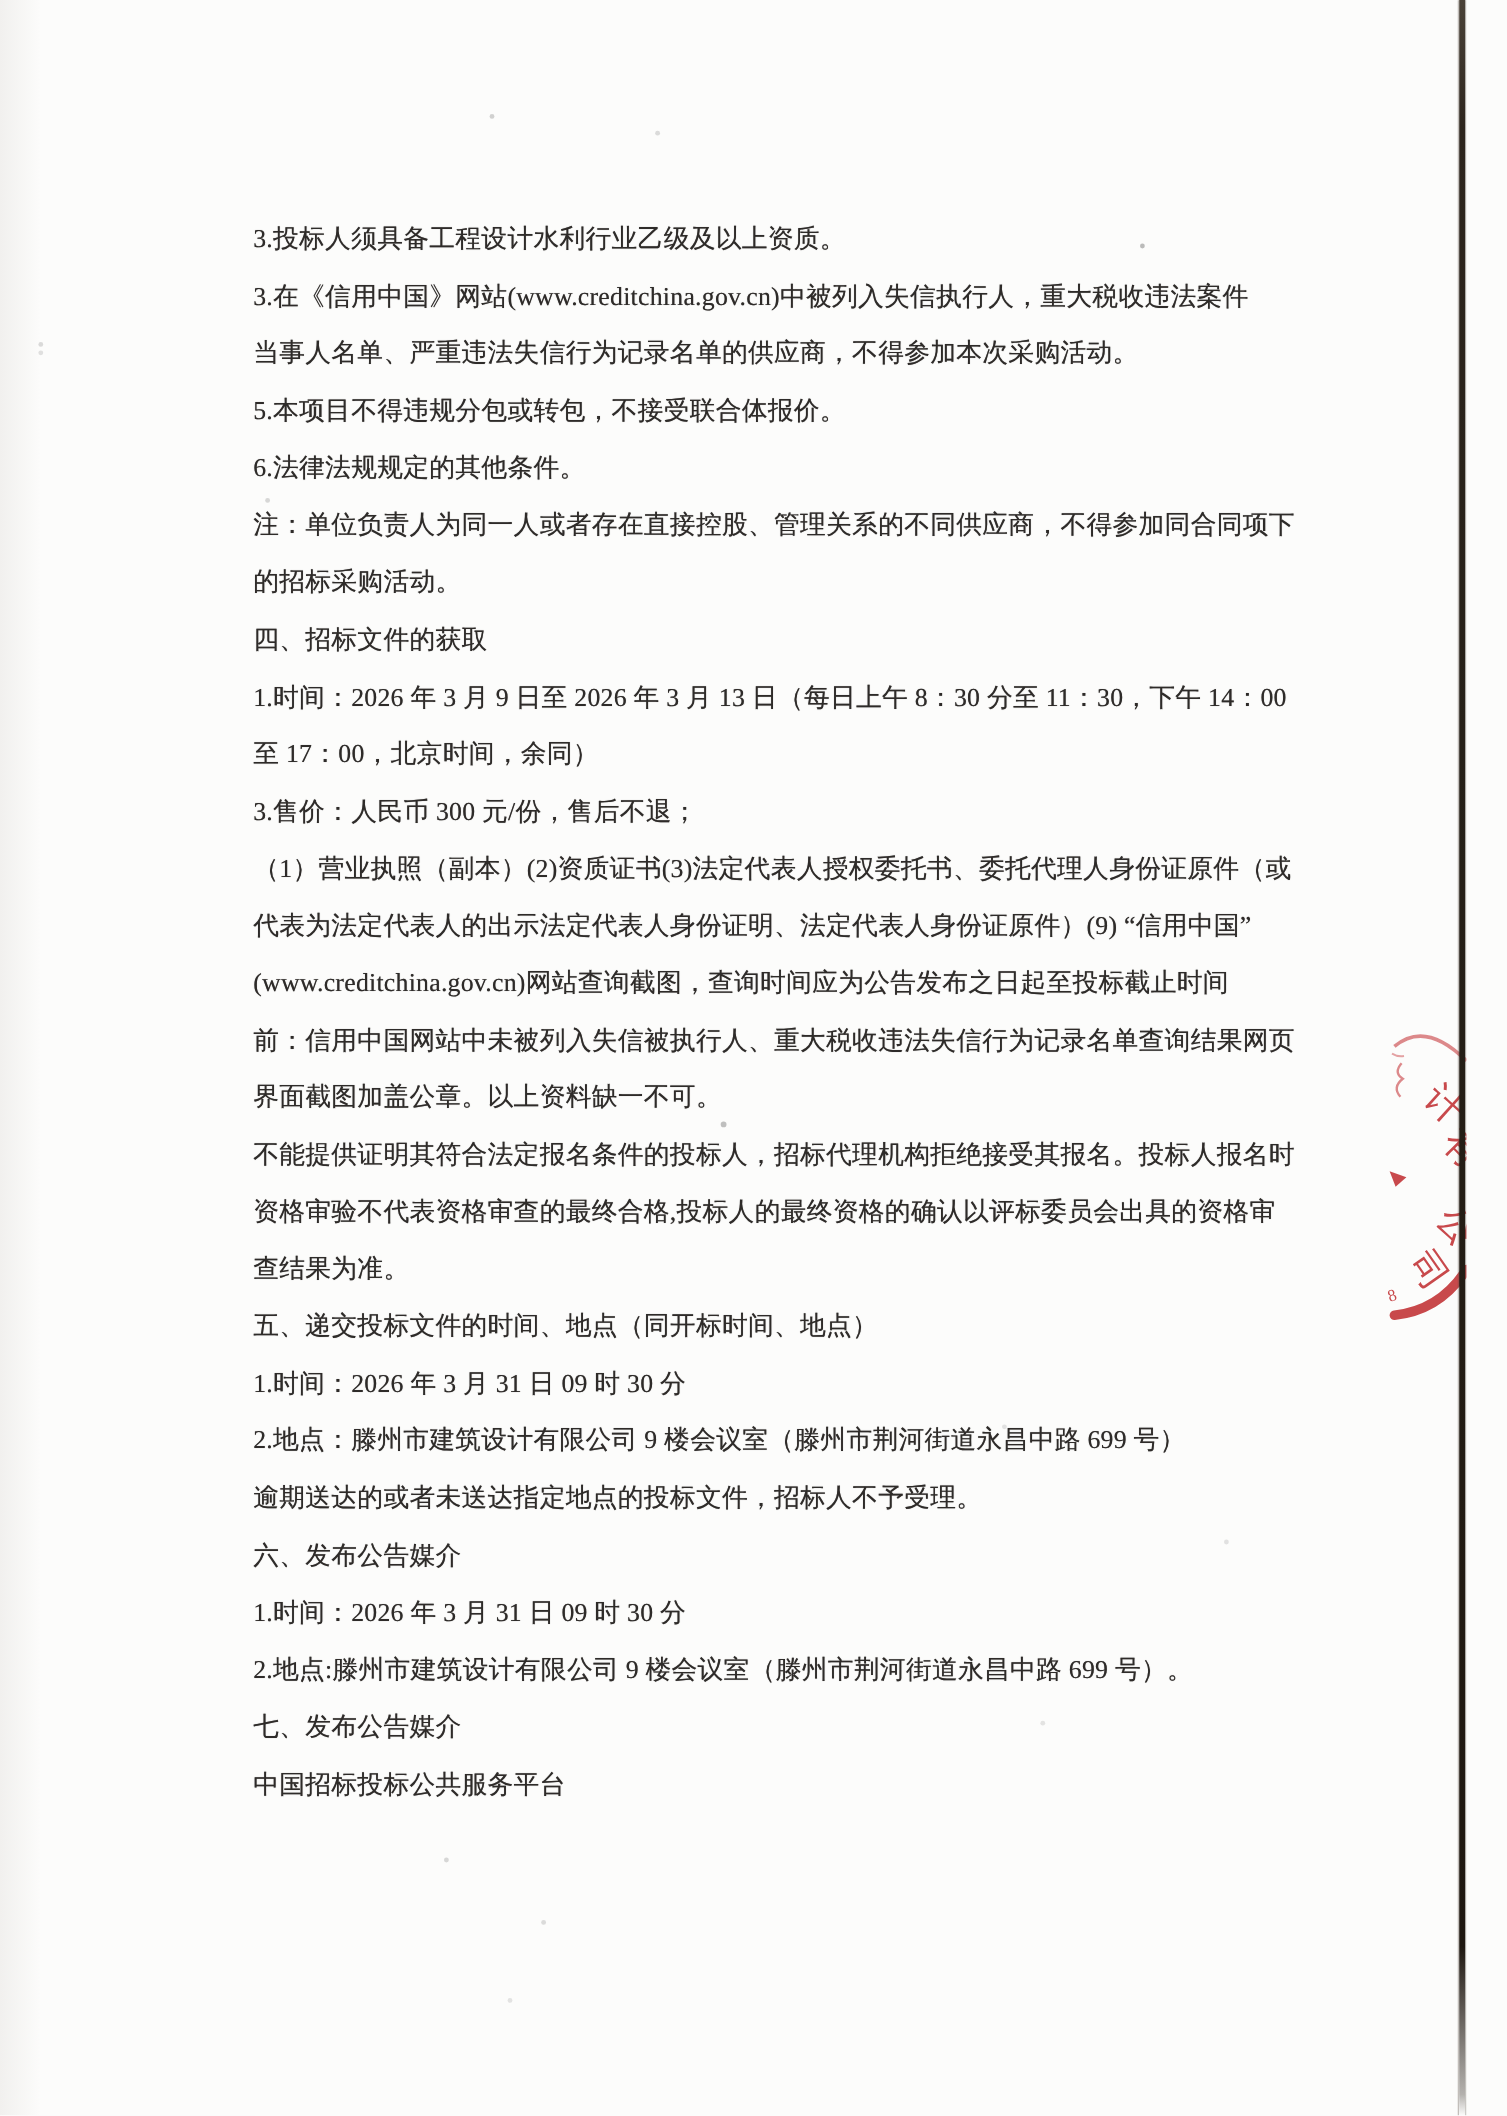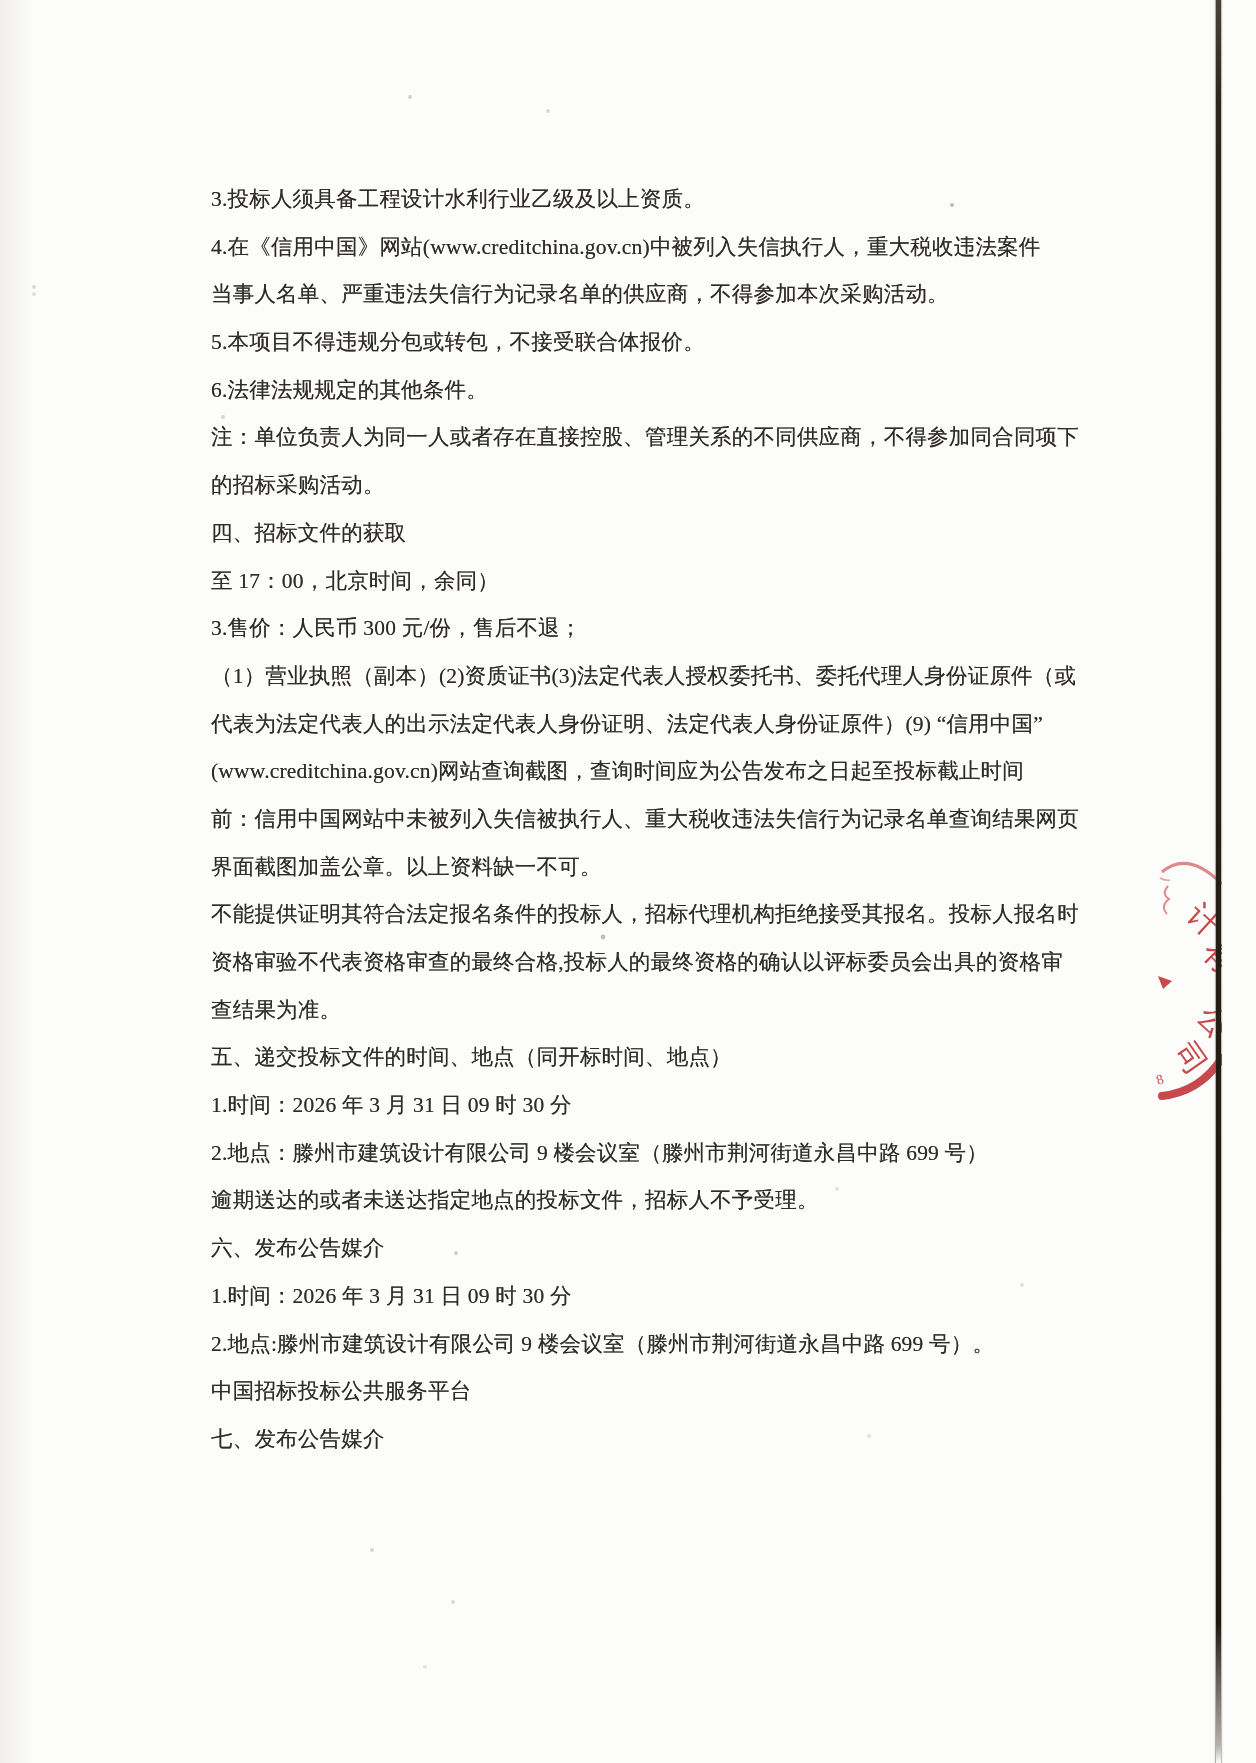--- a/index.html
+++ b/index.html
@@ -63,46 +63,47 @@
 </style>
 </head>
 <body>
 
 <div id="page">
 
   <div class="left-edge"></div>
 
   <div class="textblock">
     <div class="ln">3.投标人须具备工程设计水利行业乙级及以上资质。</div>
-    <div class="ln">4.在《信用中国》网站(www.creditchina.gov.cn)中被列入失信执行人，重大税收违法案件</div>
+    <div class="ln">3.在《信用中国》网站(www.creditchina.gov.cn)中被列入失信执行人，重大税收违法案件</div>
     <div class="ln">当事人名单、严重违法失信行为记录名单的供应商，不得参加本次采购活动。</div>
     <div class="ln">5.本项目不得违规分包或转包，不接受联合体报价。</div>
     <div class="ln">6.法律法规规定的其他条件。</div>
     <div class="ln">注：单位负责人为同一人或者存在直接控股、管理关系的不同供应商，不得参加同合同项下</div>
     <div class="ln">的招标采购活动。</div>
     <div class="ln">四、招标文件的获取</div>
+    <div class="ln">1.时间：2026 年 3 月 9 日至 2026 年 3 月 13 日（每日上午 8：30 分至 11：30，下午 14：00</div>
     <div class="ln">至 17：00，北京时间，余同）</div>
     <div class="ln">3.售价：人民币 300 元/份，售后不退；</div>
     <div class="ln">（1）营业执照（副本）(2)资质证书(3)法定代表人授权委托书、委托代理人身份证原件（或</div>
     <div class="ln">代表为法定代表人的出示法定代表人身份证明、法定代表人身份证原件）(9)  “信用中国”</div>
     <div class="ln">(www.creditchina.gov.cn)网站查询截图，查询时间应为公告发布之日起至投标截止时间</div>
     <div class="ln">前：信用中国网站中未被列入失信被执行人、重大税收违法失信行为记录名单查询结果网页</div>
     <div class="ln">界面截图加盖公章。以上资料缺一不可。</div>
     <div class="ln">不能提供证明其符合法定报名条件的投标人，招标代理机构拒绝接受其报名。投标人报名时</div>
     <div class="ln">资格审验不代表资格审查的最终合格,投标人的最终资格的确认以评标委员会出具的资格审</div>
     <div class="ln">查结果为准。</div>
     <div class="ln">五、递交投标文件的时间、地点（同开标时间、地点）</div>
     <div class="ln">1.时间：2026 年 3 月 31 日 09 时 30 分</div>
     <div class="ln">2.地点：滕州市建筑设计有限公司 9 楼会议室（滕州市荆河街道永昌中路 699 号）</div>
     <div class="ln">逾期送达的或者未送达指定地点的投标文件，招标人不予受理。</div>
     <div class="ln">六、发布公告媒介</div>
     <div class="ln">1.时间：2026 年 3 月 31 日 09 时 30 分</div>
     <div class="ln">2.地点:滕州市建筑设计有限公司 9 楼会议室（滕州市荆河街道永昌中路 699 号）。</div>
+    <div class="ln">七、发布公告媒介</div>
     <div class="ln">中国招标投标公共服务平台</div>
-    <div class="ln">七、发布公告媒介</div>
   </div>
 
   <svg class="stamp-svg" viewBox="0 0 84 268" xmlns="http://www.w3.org/2000/svg">
 
     <path d="M 24 24 Q 50 2 84 36" fill="none" stroke="#d4686c" stroke-width="3" opacity="0.85"></path>
 
     <path d="M 30 38 q -7 8 1 13 q -9 7 -2 15" fill="none" stroke="#cc4b4f" stroke-width="2" opacity="0.7"></path>
     <path d="M 22 30 q 5 3 10 2" fill="none" stroke="#cc4b4f" stroke-width="1.6" opacity="0.55"></path>
 
     <text x="54" y="72" font-size="31" fill="#c43a3d" transform="rotate(42 54 62)" font-family="Liberation Serif, serif">计</text>

